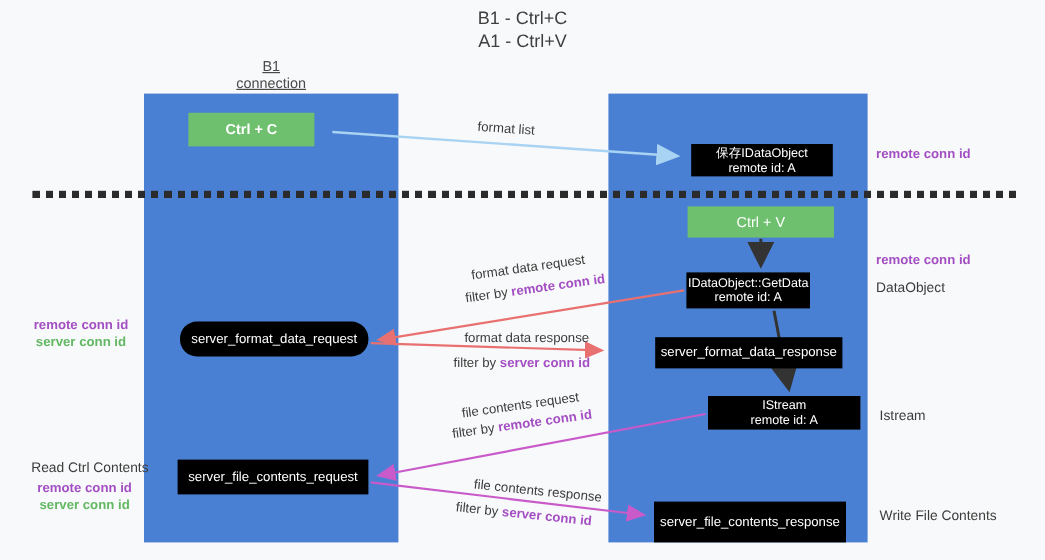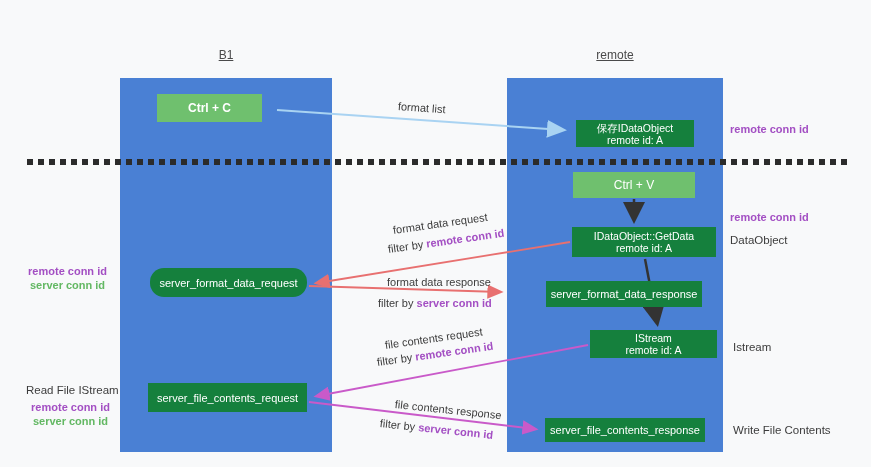--- a/index.html
+++ b/index.html
@@ -16,43 +16,45 @@
   .col-header{top:48px;text-align:center;font-size:12px;line-height:14px;color:#4a4a4a;text-decoration:underline;}
   
   .column{top:78px;height:374px;background:#4a80d4;}
   
   .dashed{left:27px;top:159px;width:820px;height:6px;
     background:repeating-linear-gradient(to right,#2b2b2b 0 6px,transparent 6px 11px);}
   
   .box{display:flex;flex-direction:column;align-items:center;justify-content:center;
     color:#ffffff;text-align:center;box-sizing:border-box;}
   .box-green{background:#6fc06e;font-size:12px;}
-  .box-orange{background:#15803d;font-size:10.5px;line-height:12px;}
+  .box-orange{background:#000000;font-size:10.5px;line-height:12px;}
   .box-orange.one-line{font-size:11px;}
   
   .arrow-label{font-size:11px;color:#3c3c3c;white-space:nowrap;transform-origin:left center;}
   .hl-purple{color:#a34fc3;font-weight:bold;}
   
   .side-label{font-size:11.5px;white-space:nowrap;}
   .side-label.bold-purple{color:#a34fc3;font-weight:bold;font-size:11px;}
   .side-label.bold-green{color:#63b863;font-weight:bold;font-size:11px;}
   .side-stack{text-align:center;line-height:14px;}
   svg.overlay{position:absolute;left:0;top:0;pointer-events:none;}
 </style>
 </head>
 <body>
 
 <div class="abs title">
+  <div>B1 - Ctrl+C</div>
+  <div>A1 - Ctrl+V</div>
 </div>
 
 <div class="abs col-header" style="left:120px;width:212px;">
   <div>B1</div>
+  <div>connection</div>
 </div>
 <div class="abs col-header" style="left:507px;width:216px;">
-  <div>remote</div>
 </div>
 
 <div class="abs column" style="left:120px;width:212px;"></div>
 <div class="abs column" style="left:507px;width:216px;"></div>
 
 <div class="abs dashed"></div>
 
 <svg class="overlay" width="871" height="467" viewBox="0 0 871 467">
   <defs>
     <marker id="m-blue" markerWidth="10" markerHeight="9" refX="8" refY="4.5" orient="auto">
@@ -83,21 +85,21 @@
 
 <div class="abs box box-orange" style="left:576px;top:120px;width:118px;height:27px;">
   <div>保存IDataObject</div>
   <div>remote id: A</div>
 </div>
 
 <div class="abs box box-green" style="left:573px;top:172px;width:122px;height:26px;">
   <span>Ctrl + V</span>
 </div>
 
-<div class="abs box box-orange" style="left:572px;top:227px;width:144px;height:30px;">
+<div class="abs box box-orange" style="left:572px;top:227px;width:103px;height:30px;">
   <div>IDataObject::GetData</div>
   <div>remote id: A</div>
 </div>
 
 <div class="abs box box-orange one-line" style="left:150px;top:268px;width:157px;height:29px;border-radius:14px;">
   <span>server_format_data_request</span>
 </div>
 
 <div class="abs box box-orange one-line" style="left:510px;top:281px;width:156px;height:26px;margin-left:36px;">
   <span>server_format_data_response</span>
@@ -105,21 +107,21 @@
 
 <div class="abs box box-orange" style="left:590px;top:330px;width:127px;height:28px;">
   <div>IStream</div>
   <div>remote id: A</div>
 </div>
 
 <div class="abs box box-orange one-line" style="left:148px;top:383px;width:159px;height:29px;">
   <span>server_file_contents_request</span>
 </div>
 
-<div class="abs box box-orange one-line" style="left:545px;top:418px;width:160px;height:24px;">
+<div class="abs box box-orange one-line" style="left:545px;top:418px;width:160px;height:34px;">
   <span>server_file_contents_response</span>
 </div>
 
 <div class="abs arrow-label" style="left:398px;top:100px;transform:rotate(4deg);">format list</div>
 
 <div class="abs arrow-label" style="left:393px;top:224px;transform:rotate(-8deg);">format data request</div>
 <div class="abs arrow-label" style="left:388px;top:243px;transform:rotate(-8deg);">
   <span>filter by </span><span class="hl-purple">remote conn id</span>
 </div>
 
@@ -141,17 +143,17 @@
 <div class="abs side-label bold-purple" style="left:730px;top:123px;">remote conn id</div>
 <div class="abs side-label bold-purple" style="left:730px;top:211px;">remote conn id</div>
 <div class="abs side-label" style="left:730px;top:234px;">DataObject</div>
 <div class="abs side-label" style="left:733px;top:341px;">Istream</div>
 <div class="abs side-label" style="left:733px;top:424px;">Write File Contents</div>
 
 <div class="abs side-stack" style="left:20px;top:264px;width:95px;">
   <div class="side-label bold-purple">remote conn id</div>
   <div class="side-label bold-green">server conn id</div>
 </div>
-<div class="abs side-label" style="left:26px;top:384px;">Read File IStream</div>
+<div class="abs side-label" style="left:26px;top:384px;">Read Ctrl Contents</div>
 <div class="abs side-stack" style="left:23px;top:400px;width:95px;">
   <div class="side-label bold-purple">remote conn id</div>
   <div class="side-label bold-green">server conn id</div>
 </div>
 
 </body></html>

